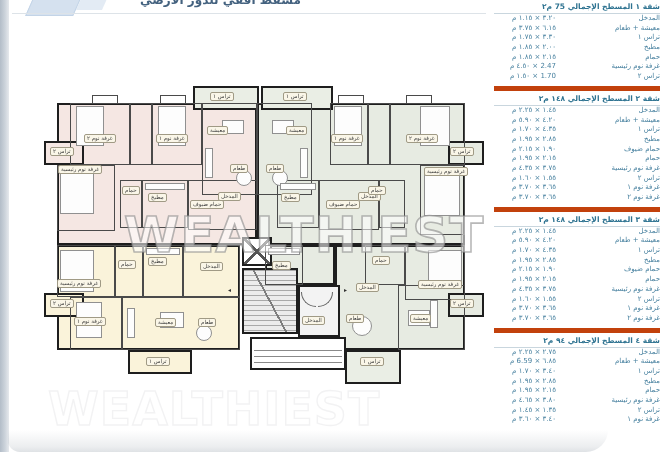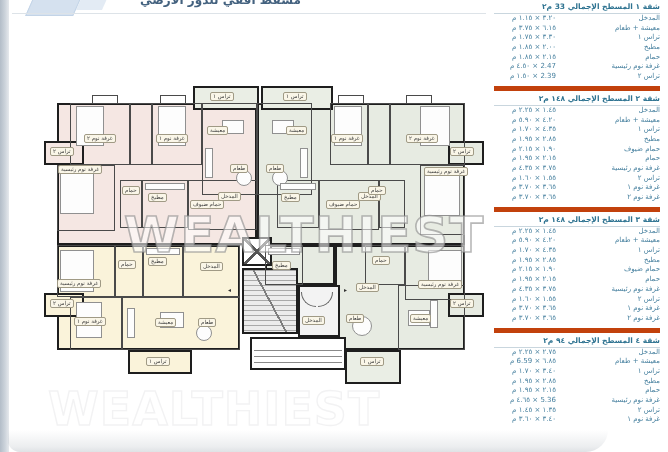--- a/index.html
+++ b/index.html
@@ -203,21 +203,21 @@
   <div class="lb" style="left:360px;top:357px;">تراس ١</div>
 
   <div class="lb" style="left:302px;top:316px;">المدخل</div>
 </div>
 
 <div class="abs" id="wm">WEALTHIEST</div>
 <div class="abs" id="wm2">WEALTHIEST</div>
 
 <div class="abs" id="panel">
   <div class="sec">
-    <div class="sec-h">شقة ١ المسطح الإجمالي 33 م٢</div>
+    <div class="sec-h">شقة ١ المسطح الإجمالي 75 م٢</div>
     <div class="rows">
         <div class="trow">
           <span class="tl">المدخل</span>
           <span class="tv">٣.٢٠ × ١.١٥ م</span>
         </div>
         <div class="trow">
           <span class="tl">معيشة + طعام</span>
           <span class="tv">٦.١٥ × ٣.٧٥ م</span>
         </div>
         <div class="trow">
@@ -231,21 +231,21 @@
         <div class="trow">
           <span class="tl">حمام</span>
           <span class="tv">٢.١٥ × ١.٨٥ م</span>
         </div>
         <div class="trow">
           <span class="tl">غرفة نوم رئيسية</span>
           <span class="tv">2.47 × ٤.٥٠ م</span>
         </div>
         <div class="trow">
           <span class="tl">تراس ٢</span>
-          <span class="tv">2.39 × ١.٥٠ م</span>
+          <span class="tv">1.70 × ١.٥٠ م</span>
         </div>
       </div>
   </div>
   <div class="sec">
     <div class="sec-h">شقة ٢ المسطح الإجمالي ١٤٨ م٢</div>
     <div class="rows">
         <div class="trow">
           <span class="tl">المدخل</span>
           <span class="tv">١.٤٥ × ٢.٢٥ م</span>
         </div>
@@ -350,21 +350,21 @@
         <div class="trow">
           <span class="tl">مطبخ</span>
           <span class="tv">٢.٨٥ × ١.٩٥ م</span>
         </div>
         <div class="trow">
           <span class="tl">حمام</span>
           <span class="tv">٢.١٥ × ١.٩٥ م</span>
         </div>
         <div class="trow">
           <span class="tl">غرفة نوم رئيسية</span>
-          <span class="tv">5.36 × ٤.٦٥ م</span>
+          <span class="tv">٣.٨٠ × ٤.٦٥ م</span>
         </div>
         <div class="trow">
           <span class="tl">تراس ٢</span>
           <span class="tv">١.٣٥ × ١.٤٥ م</span>
         </div>
         <div class="trow">
           <span class="tl">غرفة نوم ١</span>
           <span class="tv">٣.٤٠ × ٣.٦٠ م</span>
         </div>
       </div>

